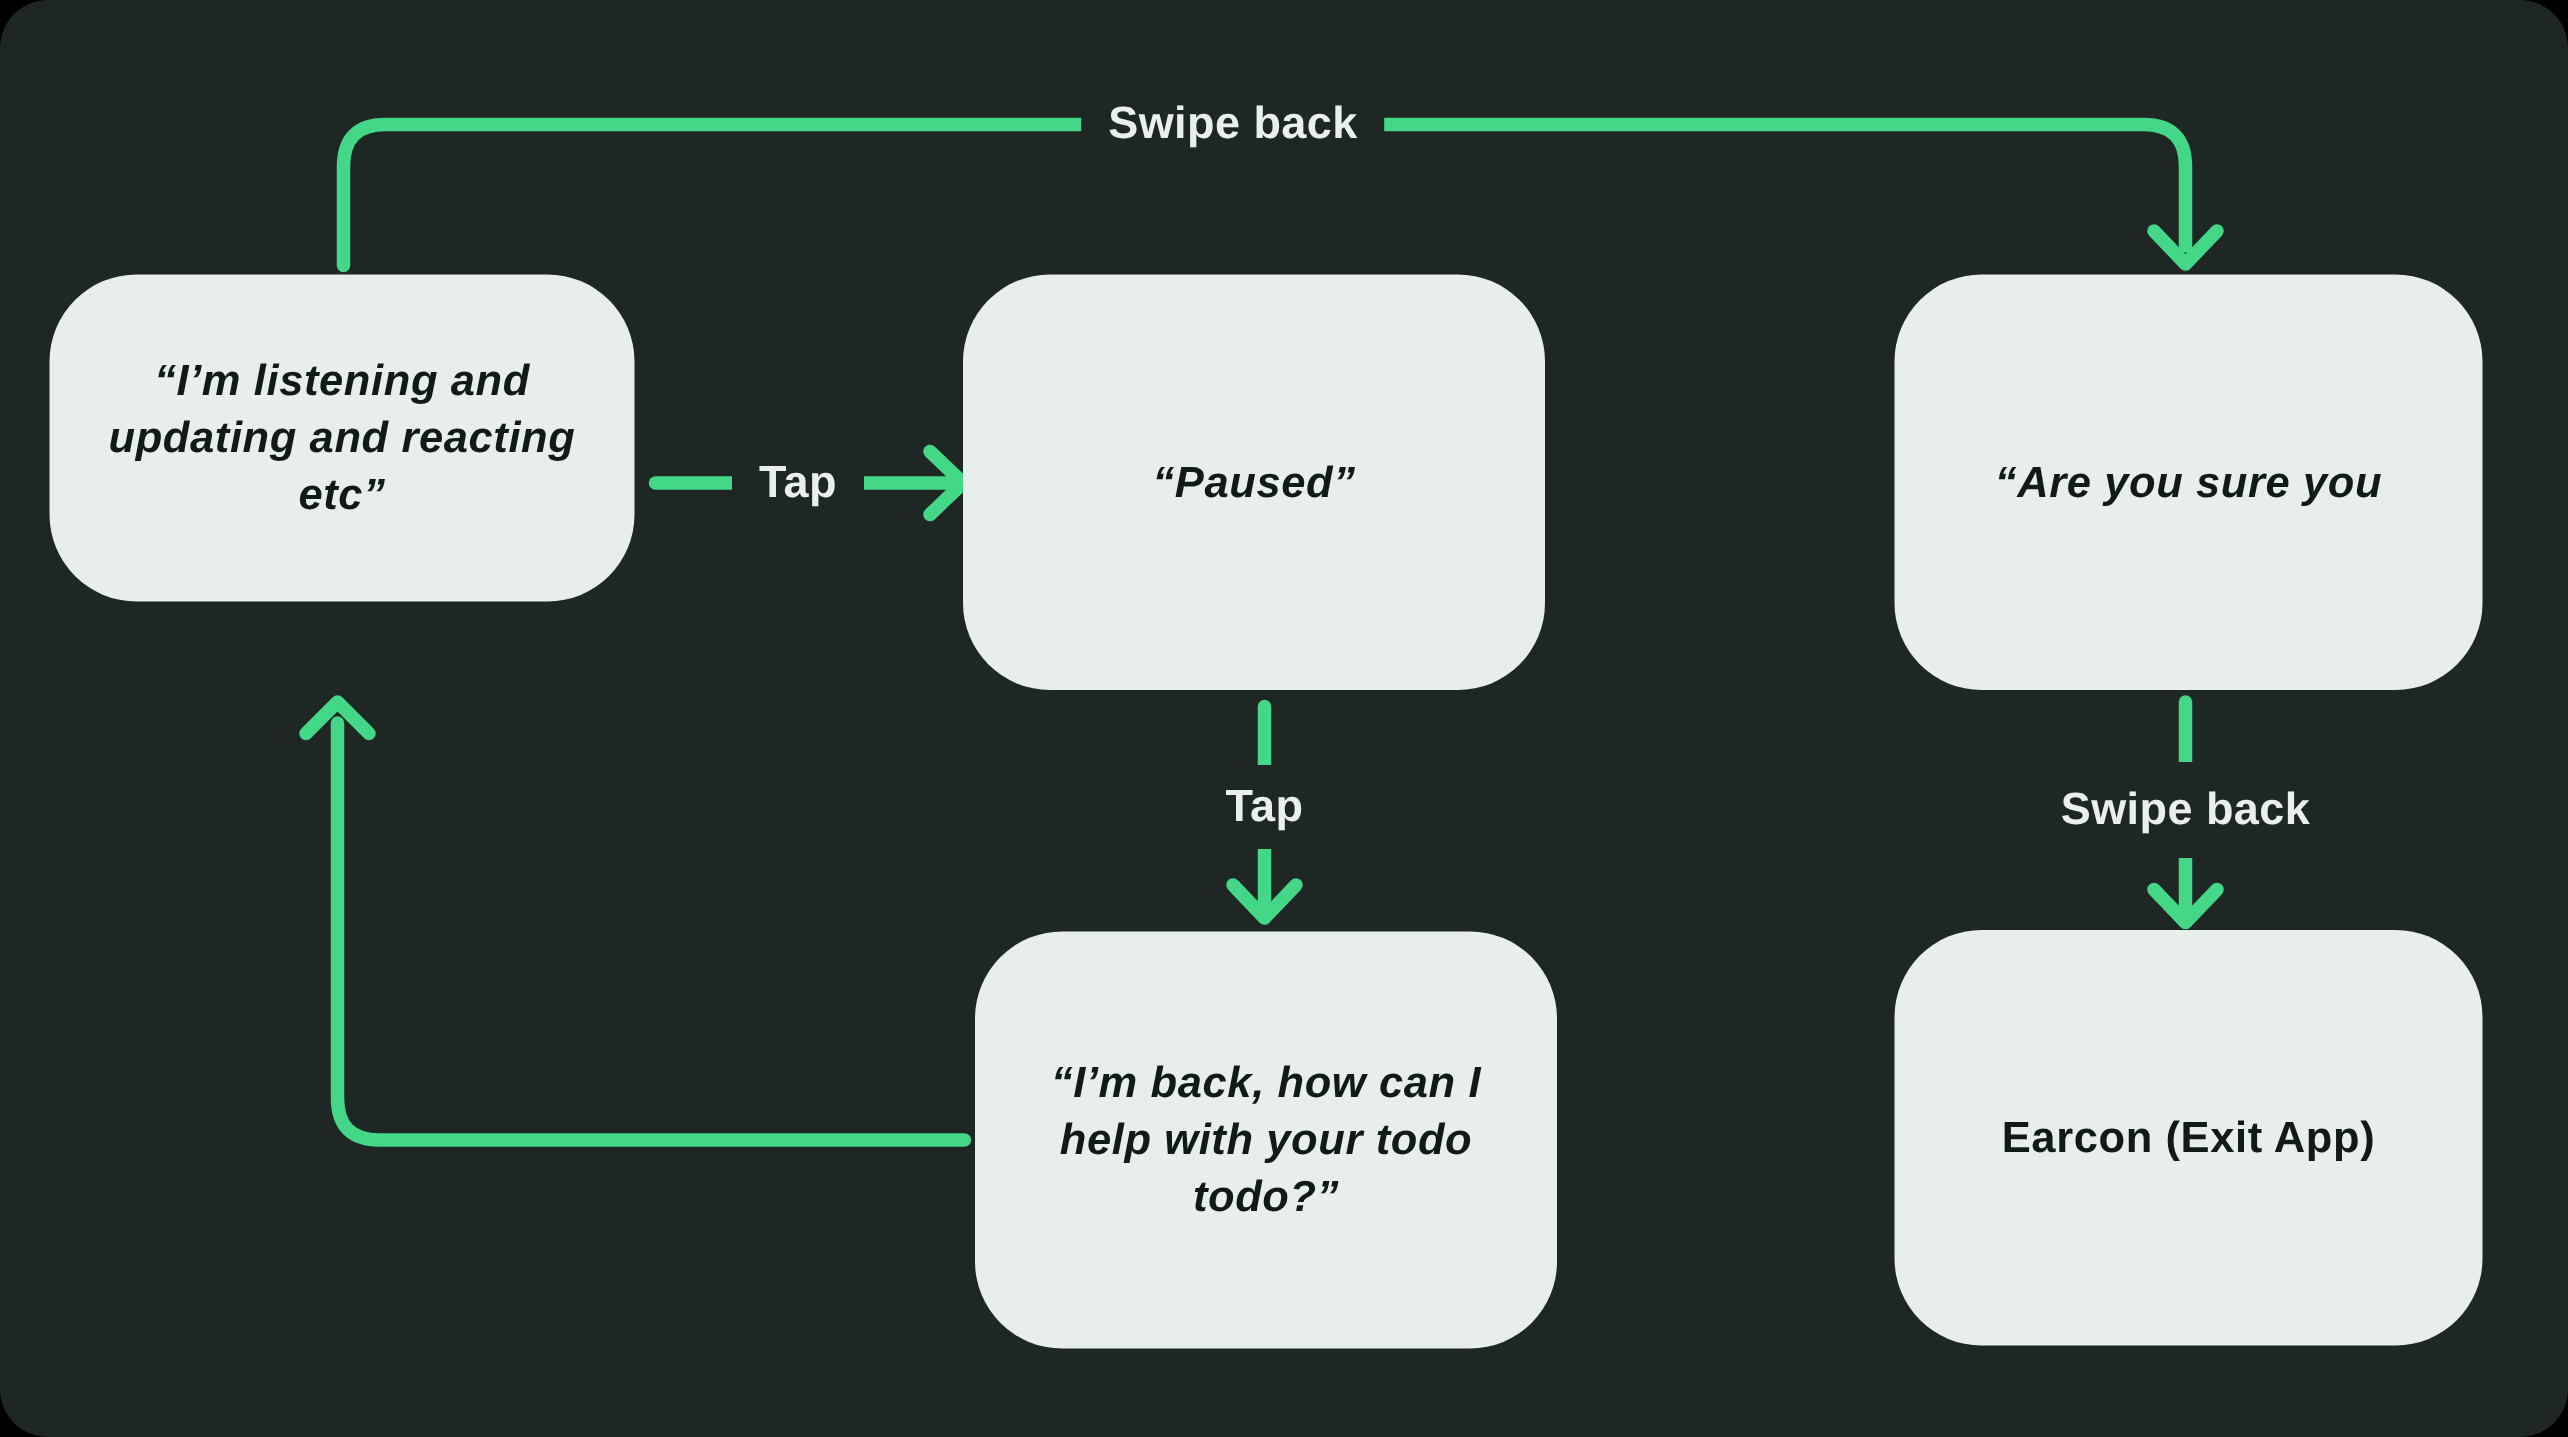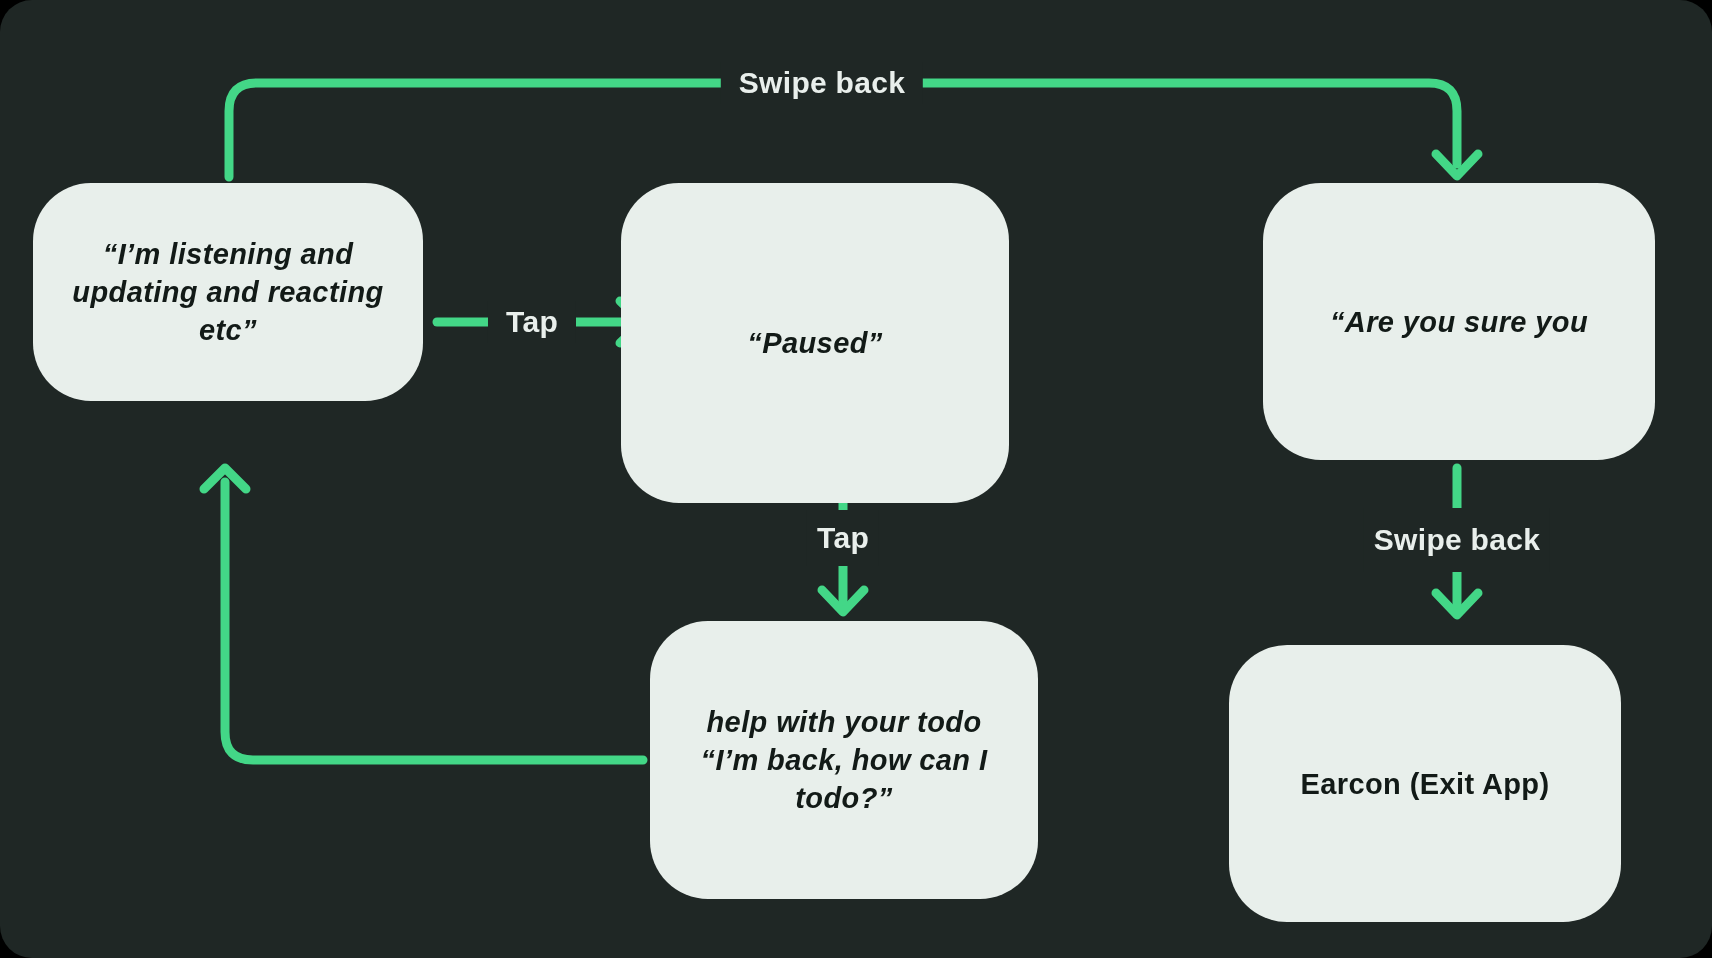--- a/index.html
+++ b/index.html
@@ -61,35 +61,35 @@
     <path d="M643 760 H253 Q225 760 225 732 V482"></path>
     <path d="M204 489 L225 468 L246 489"></path>
   </svg>
 
   <div class="node" style="left:33px;top:183px;width:390px;height:218px;">
       <div class="line">“I’m listening and</div>
       <div class="line">updating and reacting</div>
       <div class="line">etc”</div>
     </div>
 
-  <div class="node" style="left:621px;top:183px;width:388px;height:320px;">
+  <div class="node" style="left:642px;top:183px;width:388px;height:277px;">
       <div class="line">“Paused”</div>
     </div>
 
   <div class="node" style="left:1263px;top:183px;width:392px;height:277px;">
       <div class="line">“Are you sure you</div>
     </div>
 
   <div class="node" style="left:650px;top:621px;width:388px;height:278px;">
+      <div class="line">“I’m back, how can I</div>
       <div class="line">help with your todo</div>
-      <div class="line">“I’m back, how can I</div>
       <div class="line">todo?”</div>
     </div>
 
-  <div class="node upright" style="left:1229px;top:620px;width:392px;height:277px;margin-top:25px;">
+  <div class="node upright" style="left:1263px;top:620px;width:392px;height:277px;">
       <div class="line">Earcon (Exit App)</div>
     </div>
 
   <div class="edge-label horiz" style="left:822px;top:83px;">Swipe back</div>
 
   <div class="edge-label horiz" style="left:532px;top:322px;">Tap</div>
 
   <div class="edge-label vert-sm" style="left:843px;top:538px;">Tap</div>
 
   <div class="edge-label vert-lg" style="left:1457px;top:540px;">Swipe back</div>

